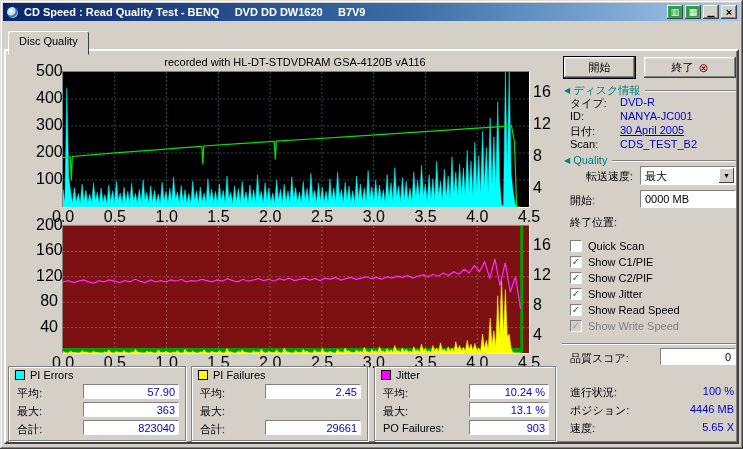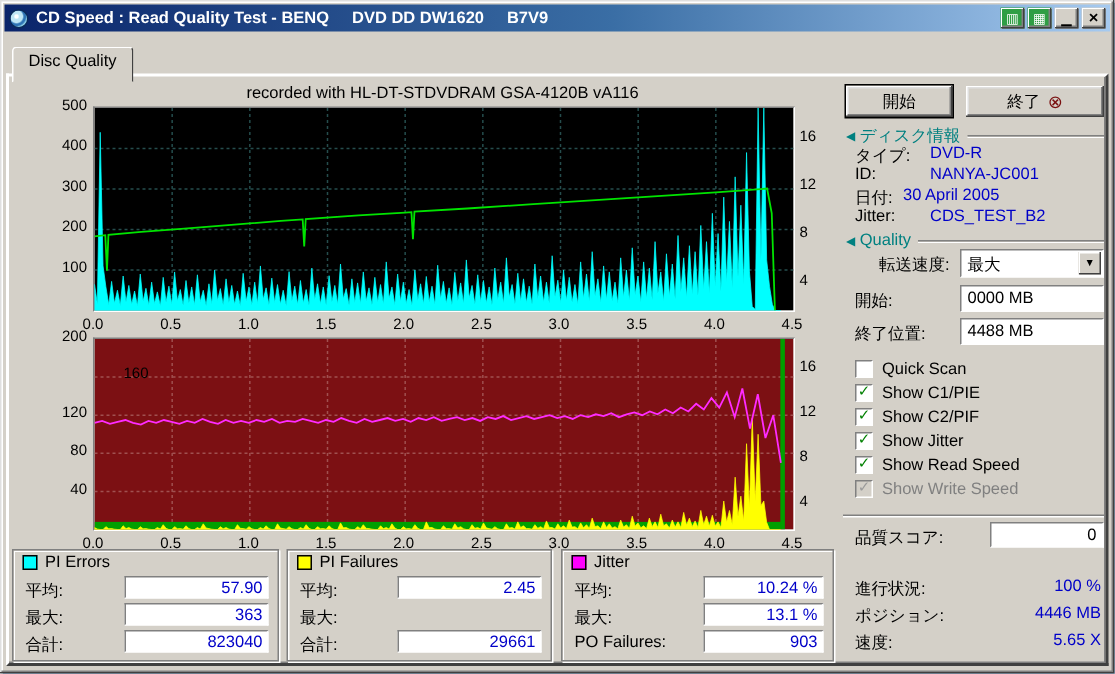--- a/index.html
+++ b/index.html
@@ -18,21 +18,21 @@
   .tb-btn.green{background:#2f9e44;color:#fff;}
   
   .tab{position:absolute;left:8px;top:31px;height:19px;padding:3px 10px 0;background:#d4d0c8;z-index:3;
        border:1px solid;border-color:#fff #404040 #d4d0c8 #fff;border-radius:3px 3px 0 0;font-size:11px;}
   .page{position:absolute;left:4px;top:49px;width:735px;height:395px;background:#d4d0c8;box-sizing:border-box;
         border:2px solid;border-color:#fff #404040 #404040 #fff;box-shadow:inset -1px -1px 0 #808080;}
   
   .rec-label{position:absolute;left:62px;top:56px;width:466px;text-align:center;font-size:11px;}
   .chart-wrap{position:absolute;}
   .chart-wrap svg{position:absolute;border:1px solid;border-color:#808080 #fff #fff #808080;}
-  .tick{position:absolute;font-size:10px;line-height:13px;color:#000;}
+  .tick{position:absolute;font-size:16px;line-height:13px;color:#000;}
   
   .stat-box{position:absolute;top:366px;height:75px;border:1px solid #808080;background:#d4d0c8;
             box-shadow:inset 1px 1px 0 #fff, 1px 1px 0 #fff;box-sizing:border-box;}
   .stat-caption{position:absolute;left:6px;top:2px;display:flex;align-items:center;gap:5px;font-size:11px;}
   .swatch{width:8px;height:8px;border:1px solid #000;display:inline-block;}
   .stat-row{position:absolute;left:8px;right:6px;height:16px;}
   .stat-label{position:absolute;left:0;top:2px;}
   .stat-field{position:absolute;right:0;top:0;width:96px;height:15px;background:#fff;border:1px solid;border-color:#808080 #fff #fff #808080;
               color:#0000c8;text-align:right;padding:1px 3px 0 0;box-sizing:border-box;font-size:11px;}
   .stat-field.narrow{width:80px;}
@@ -134,21 +134,21 @@
         <line x1="0" y1="25.400000000000002" x2="466" y2="25.400000000000002" stroke="#a05050" stroke-width="1" stroke-dasharray="2,2"></line>
         <line x1="0" y1="50.800000000000004" x2="466" y2="50.800000000000004" stroke="#a05050" stroke-width="1" stroke-dasharray="2,2"></line>
         <line x1="0" y1="76.20000000000002" x2="466" y2="76.20000000000002" stroke="#a05050" stroke-width="1" stroke-dasharray="2,2"></line>
         <line x1="0" y1="101.60000000000001" x2="466" y2="101.60000000000001" stroke="#a05050" stroke-width="1" stroke-dasharray="2,2"></line>
         <rect x="0" y="121.92" width="457.61199999999997" height="5.079999999999998" fill="#00a000"></rect>
         <line x1="458.7511111111111" y1="0" x2="458.7511111111111" y2="127" stroke="#00a000" stroke-width="3"></line>
         <path d="M0 127 L0.0 125.7 L1.9 126.7 L3.8 127.0 L5.7 127.0 L7.6 125.1 L9.5 126.5 L11.4 126.4 L13.3 126.8 L15.3 127.0 L17.2 127.0 L19.1 124.5 L21.0 126.4 L22.9 125.7 L24.8 126.7 L26.7 127.0 L28.6 127.0 L30.5 125.1 L32.4 126.5 L34.3 126.4 L36.2 126.8 L38.1 127.0 L40.0 127.0 L41.9 125.7 L43.9 126.7 L45.8 123.8 L47.7 126.2 L49.6 127.0 L51.5 127.0 L53.4 125.1 L55.3 126.5 L57.2 126.4 L59.1 126.8 L61.0 124.5 L62.9 126.4 L64.8 127.0 L66.7 127.0 L68.6 125.7 L70.5 126.7 L72.5 123.2 L74.4 126.0 L76.3 126.4 L78.2 126.8 L80.1 127.0 L82.0 127.0 L83.9 125.1 L85.8 126.5 L87.7 125.7 L89.6 126.7 L91.5 127.0 L93.4 127.0 L95.3 123.8 L97.2 126.2 L99.1 126.4 L101.1 126.8 L103.0 125.1 L104.9 126.5 L106.8 127.0 L108.7 127.0 L110.6 125.7 L112.5 126.7 L114.4 124.5 L116.3 126.4 L118.2 127.0 L120.1 127.0 L122.0 123.2 L123.9 126.0 L125.8 126.4 L127.8 126.8 L129.7 125.1 L131.6 126.5 L133.5 127.0 L135.4 127.0 L137.3 125.7 L139.2 126.7 L141.1 123.8 L143.0 126.2 L144.9 127.0 L146.8 127.0 L148.7 125.1 L150.6 126.5 L152.5 126.4 L154.4 126.8 L156.4 124.5 L158.3 126.4 L160.2 127.0 L162.1 127.0 L164.0 122.6 L165.9 125.9 L167.8 125.7 L169.7 126.7 L171.6 127.0 L173.5 127.0 L175.4 125.1 L177.3 126.5 L179.2 123.8 L181.1 126.2 L183.0 126.4 L185.0 126.8 L186.9 127.0 L188.8 127.0 L190.7 124.5 L192.6 126.4 L194.5 125.7 L196.4 126.7 L198.3 123.2 L200.2 126.0 L202.1 127.0 L204.0 127.0 L205.9 125.1 L207.8 126.5 L209.7 126.4 L211.6 126.8 L213.6 123.8 L215.5 126.2 L217.4 127.0 L219.3 127.0 L221.2 121.9 L223.1 125.7 L225.0 125.7 L226.9 126.7 L228.8 127.0 L230.7 127.0 L232.6 124.5 L234.5 126.4 L236.4 126.4 L238.3 126.8 L240.2 123.2 L242.2 126.0 L244.1 125.1 L246.0 126.5 L247.9 127.0 L249.8 127.0 L251.7 123.8 L253.6 126.2 L255.5 125.7 L257.4 126.7 L259.3 122.6 L261.2 125.9 L263.1 126.4 L265.0 126.8 L266.9 125.1 L268.8 126.5 L270.8 127.0 L272.7 127.0 L274.6 123.2 L276.5 126.0 L278.4 125.7 L280.3 126.7 L282.2 121.9 L284.1 125.7 L286.0 124.5 L287.9 126.4 L289.8 126.4 L291.7 126.8 L293.6 123.8 L295.5 126.2 L297.4 125.1 L299.4 126.5 L301.3 121.3 L303.2 125.6 L305.1 125.7 L307.0 126.7 L308.9 123.2 L310.8 126.0 L312.7 124.5 L314.6 126.4 L316.5 120.7 L318.4 125.4 L320.3 125.1 L322.2 126.5 L324.1 122.6 L326.0 125.9 L328.0 123.8 L329.9 126.2 L331.8 119.4 L333.7 125.1 L335.6 124.5 L337.5 126.4 L339.4 121.9 L341.3 125.7 L343.2 123.2 L345.1 126.0 L347.0 125.1 L348.9 126.5 L350.8 120.7 L352.7 125.4 L354.6 123.8 L356.6 126.2 L358.5 118.1 L360.4 124.8 L362.3 122.6 L364.2 125.9 L366.1 124.5 L368.0 126.4 L369.9 119.4 L371.8 125.1 L373.7 121.9 L375.6 125.7 L377.5 116.8 L379.4 124.5 L381.3 123.2 L383.3 126.0 L385.2 120.7 L387.1 125.4 L389.0 121.9 L390.9 125.7 L392.8 115.6 L394.7 124.1 L396.6 119.4 L398.5 125.1 L400.4 121.3 L402.3 125.6 L404.2 114.3 L406.1 123.8 L408.0 118.1 L409.9 124.8 L411.9 117.5 L413.8 124.6 L415.7 121.9 L417.6 125.7 L419.5 108.0 L421.4 122.2 L423.3 114.3 L425.2 123.8 L427.1 92.1 L429.0 118.3 L430.9 104.8 L432.8 121.4 L434.7 69.8 L436.6 112.7 L438.5 52.7 L440.5 108.4 L442.4 63.5 L444.3 111.1 L446.2 108.0 L448.1 122.2 L450.0 127.0 L451.9 127.0 L453.8 127.0 L455.7 127.0 L457.6 127 Z" fill="#ffff00" stroke="#ffff00" stroke-width="0.5"></path>
         <polyline points="0.0,55.9 5.1,54.6 10.3,56.5 15.4,55.2 20.6,54.0 25.7,55.9 30.9,57.1 36.0,54.6 41.1,55.9 46.3,54.0 51.4,55.2 56.6,56.5 61.7,54.6 66.8,55.9 72.0,53.3 77.1,55.2 82.3,56.5 87.4,54.0 92.6,55.9 97.7,54.6 102.8,55.9 108.0,54.0 113.1,55.2 118.3,53.3 123.4,55.9 128.5,54.6 133.7,55.2 138.8,53.3 144.0,54.6 149.1,55.9 154.3,54.0 159.4,55.2 164.5,52.7 169.7,54.6 174.8,55.9 180.0,53.3 185.1,55.2 190.2,54.0 195.4,52.7 200.5,54.6 205.7,53.3 210.8,55.2 216.0,52.7 221.1,54.0 226.2,52.1 231.4,54.6 236.5,53.3 241.7,52.1 246.8,54.0 251.9,52.7 257.1,54.6 262.2,52.1 267.4,53.3 272.5,51.4 277.7,54.0 282.8,52.7 287.9,51.4 293.1,53.3 298.2,52.1 303.4,50.8 308.5,52.7 313.6,51.4 318.8,53.3 323.9,50.8 329.1,52.1 334.2,50.2 339.4,51.4 344.5,49.5 349.6,52.1 354.8,50.2 359.9,48.9 365.1,50.8 370.2,48.3 375.3,50.2 380.5,47.0 385.6,49.5 390.8,45.7 395.9,48.3 401.1,43.2 406.2,47.0 411.3,39.4 416.5,45.7 421.6,35.6 426.8,52.1 431.9,33.0 437.0,59.7 442.2,36.8 447.3,66.0 452.5,50.8 457.6,82.6" fill="none" stroke="#ff2bff" stroke-width="1.2"></polyline>
       </svg>
   <div class="tick" style="left: 0px; top: -7px; width: 22px; text-align: right;">200</div>
-      <div class="tick" style="left: 0px; top: 18.4px; width: 22px; text-align: right; margin-left: 41px;">160</div>
+      <div class="tick" style="left: 0px; top: 18.4px; width: 22px; text-align: right;">160</div>
       <div class="tick" style="left: 0px; top: 43.8px; width: 22px; text-align: right;">120</div>
       <div class="tick" style="left: 0px; top: 69.2px; width: 22px; text-align: right;">80</div>
       <div class="tick" style="left: 0px; top: 94.6px; width: 22px; text-align: right;">40</div>
       <div class="tick" style="left: 497px; top: 12.685px; width: 18px; text-align: left;">16</div>
       <div class="tick" style="left: 497px; top: 42.53px; width: 18px; text-align: left;">12</div>
       <div class="tick" style="left: 497px; top: 73.01px; width: 18px; text-align: left;">8</div>
       <div class="tick" style="left: 497px; top: 102.855px; width: 18px; text-align: left;">4</div>
       <div class="tick" style="left: 16px; top: 131px; width: 20px; text-align: center;">0.0</div>
       <div class="tick" style="left: 67.7778px; top: 131px; width: 20px; text-align: center;">0.5</div>
       <div class="tick" style="left: 119.556px; top: 131px; width: 20px; text-align: center;">1.0</div>
@@ -231,41 +231,40 @@
       <span class="arrow">◀</span>
       <span>ディスク情報</span>
       <span class="line"></span>
     </div>
 
     <span class="rp-label" style="top:41px;">タイプ:</span>
     <span class="rp-value" style="left:58px;top:41px;">DVD-R</span>
     <span class="rp-label" style="top:55px;">ID:</span>
     <span class="rp-value" style="left:58px;top:55px;">NANYA-JC001</span>
     <span class="rp-label" style="top:69px;">日付:</span>
-    <span class="rp-value" style="left:40px;top:69px;">30 April 2005</span>
-    <span class="rp-label" style="top:83px;">Jitter:</span>
+    <span class="rp-value" style="left:58px;top:69px;text-decoration:underline;">30 April 2005</span>
+    <span class="rp-label" style="top:83px;">Scan:</span>
     <span class="rp-value" style="left:58px;top:83px;">CDS_TEST_B2</span>
 
     <div class="sec" style="top:99px;">
       <span class="arrow">◀</span>
       <span>Quality</span>
       <span class="line"></span>
     </div>
 
     <span class="rp-label" style="top:114px;padding-left:16px;">転送速度:</span>
     <div class="field" style="left:78px;top:111px;width:96px;height:19px;">
       <span>最大</span>
       <span class="combo-btn">▼</span>
     </div>
 
     <span class="rp-label" style="top:138px;">開始:</span>
     <div class="field" style="left:78px;top:135px;width:96px;height:18px;">0000 MB</div>
 
     <span class="rp-label" style="top:160px;">終了位置:</span>
-    <div class="field" style="left:78px;top:157px;width:96px;height:18px;">4488 MB</div>
 
     <div class="cb" style="top:184px;justify-content:space-between;">
       <span class="box">
           <span class="mark">✓</span>
         </span>
       <span class="cb-label">Quick Scan</span>
     </div>
     <div class="cb checked" style="top:200px;">
       <span class="box">
           <span class="mark">✓</span>

